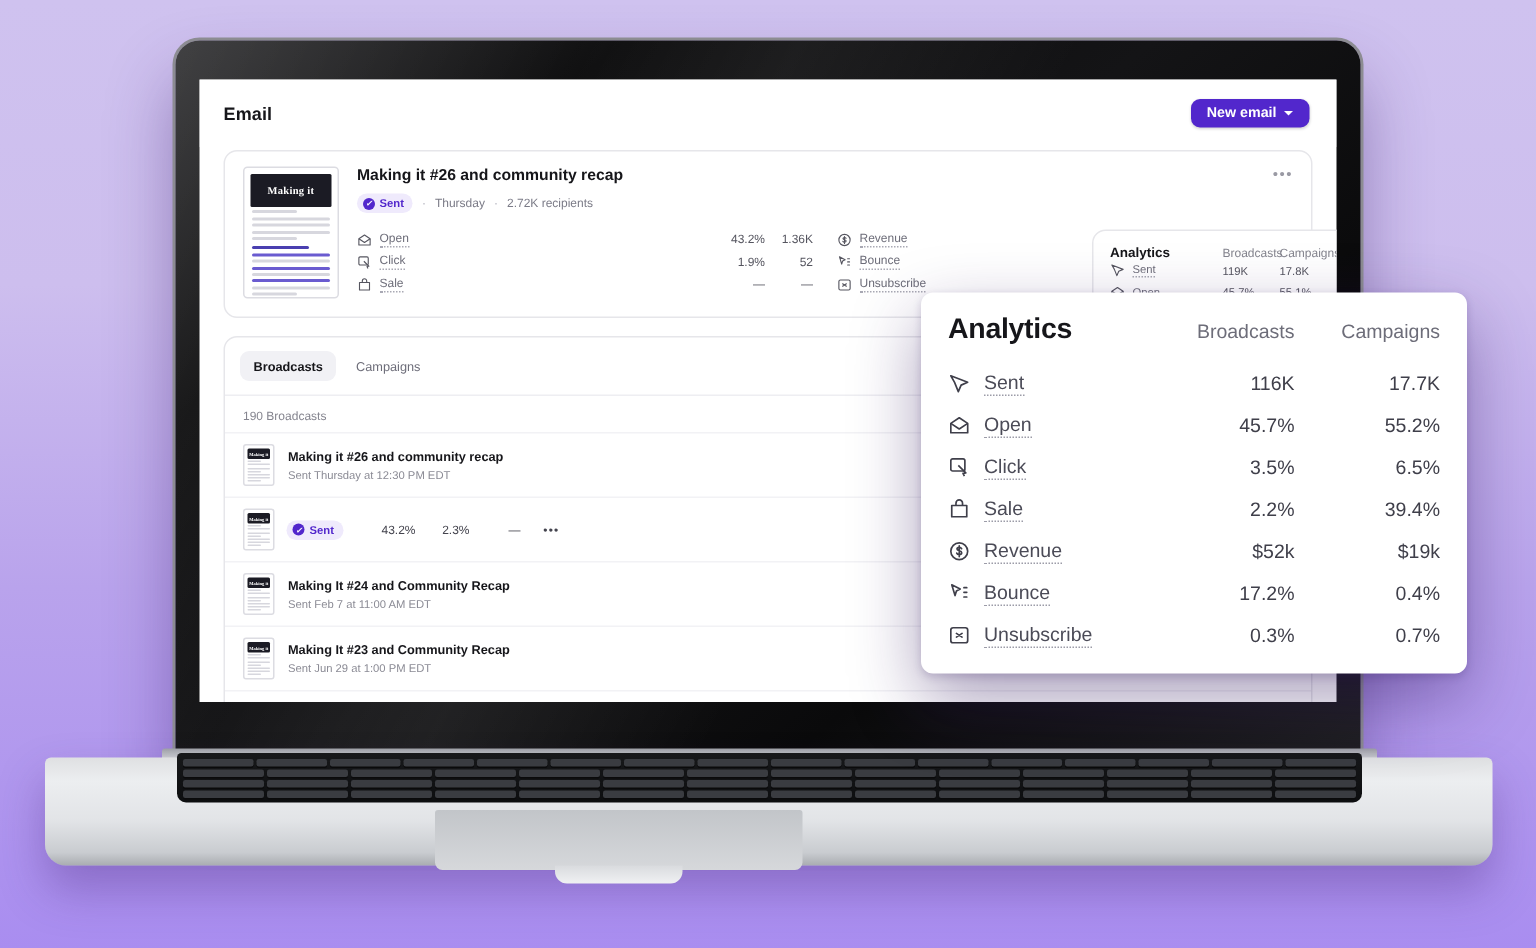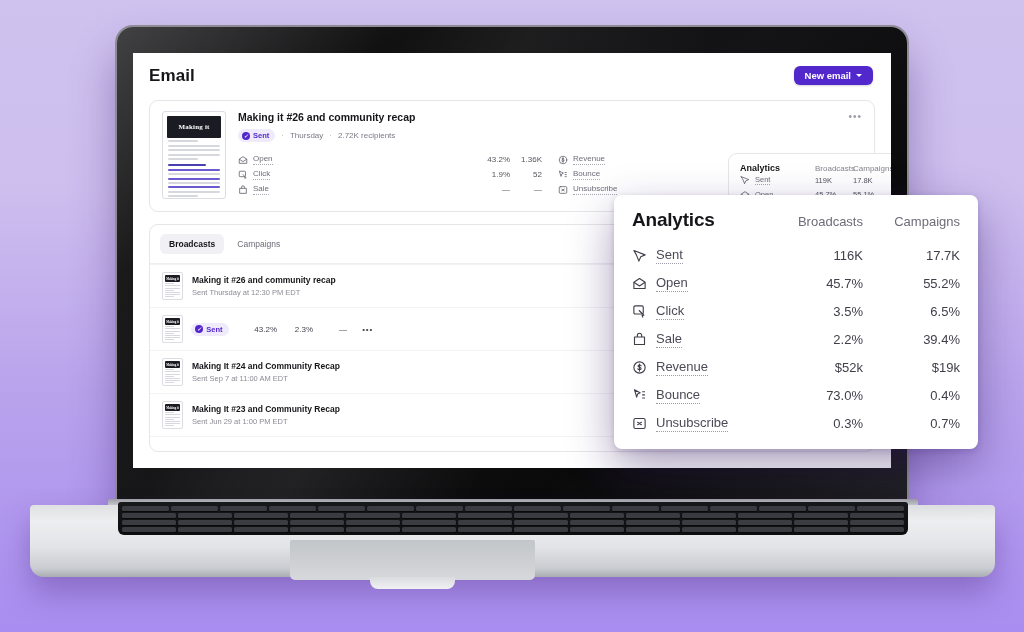--- a/index.html
+++ b/index.html
@@ -59,21 +59,21 @@
   .notch {
     position:absolute; left:370px; top:577px; width:85px; height:12px;
     background:linear-gradient(to bottom,#d9dbde,#f0f1f3); border-radius:0 0 8px 8px;
   }
 
   
   .app-header {
     height: 45px; display:flex; align-items:center; justify-content:space-between;
     padding: 0 18px 0 16px; background:#fff;
   }
-  .app-title { font-size:17px; font-weight:bold; color:#16161a; letter-spacing:.1px; }
+  .app-title { font-size:12px; font-weight:bold; color:#16161a; letter-spacing:.1px; }
   .new-email-btn {
     background:#5227cc; color:#fff; font-size:9.5px; font-weight:600;
     padding:4px 11px; border-radius:6px; display:flex; align-items:center; gap:5px;
     cursor:pointer; box-shadow:0 1px 2px rgba(0,0,0,.18);
   }
   .caret { width:0;height:0;border-left:3px solid transparent;border-right:3px solid transparent;border-top:3.5px solid #fff; }
 
   .app-body { padding: 2px 16px 0 16px; }
 
   .card {
@@ -316,20 +316,28 @@
 
         <div class="dots">•••</div>
       </div>
 
       <div class="card listcard">
         <div class="tabs" id="tabs">
             <div class="tab active">Broadcasts</div>
             <div class="tab">Campaigns</div>
           </div>
 
+        <div class="listhead">
+          <div class="lh-name">190 Broadcasts</div>
+          <div class="c-status">Status</div>
+          <div class="c-open">Open</div>
+          <div class="c-click">Click</div>
+          <div class="c-sale">Sale</div>
+          <div class="c-more"></div>
+        </div>
 
         <div id="rows">
             <div class="lrow">
               <div class="lthumb">
                 <div class="lthumb-hero">
                   <b>Making it</b>
                 </div>
                 <div class="ltl s"></div>
                 <div class="ltl"></div>
                 <div class="ltl"></div>
@@ -388,21 +396,21 @@
                 <div class="ltl"></div>
                 <div class="ltl"></div>
                 <div class="ltl s"></div>
                 <div class="ltl"></div>
                 <div class="ltl"></div>
                 <div class="ltl s"></div>
                 <div class="ltl"></div>
               </div>
               <div class="lrow-main">
                 <div class="lrow-title">Making It #24 and Community Recap</div>
-                <div class="lrow-sub">Sent Sep 7 at 11:00 AM EDT</div>
+                <div class="lrow-sub">Sent Feb 7 at 11:00 AM EDT</div>
               </div>
               <div class="c-status">
                 <span class="badge">
                   <i class="chk">✓</i>
                   <span>Sent</span>
                 </span>
               </div>
               <div class="c-open">48.1%</div>
               <div class="c-click">3.3%</div>
               <div class="c-sale mdash">—</div>
@@ -652,21 +660,21 @@
       <div class="an-b-row">
         <div class="lbl">
           <i class="bico">
             <svg viewBox="0 0 24 24" fill="none" stroke="currentColor" stroke-width="1.8" stroke-linecap="round" stroke-linejoin="round">
               <path d="M4 3l9 4.5-4 2-1.5 5z"></path>
               <path d="M17 6h3M17 11h3M17 16h3"></path>
             </svg>
           </i>
           <span class="txt">Bounce</span>
         </div>
-        <div class="c">73.0%</div>
+        <div class="c">17.2%</div>
         <div class="c">0.4%</div>
       </div>
       <div class="an-b-row">
         <div class="lbl">
           <i class="bico">
             <svg viewBox="0 0 24 24" fill="none" stroke="currentColor" stroke-width="1.8" stroke-linecap="round">
               <rect x="3" y="4" width="18" height="16" rx="2.5"></rect>
               <path d="M9 10l6 4M15 10l-6 4"></path>
             </svg>
           </i>

